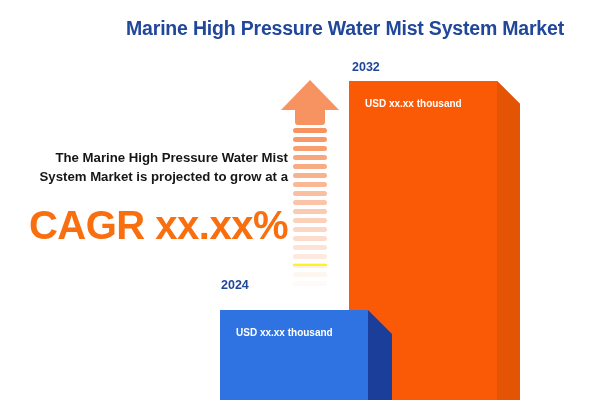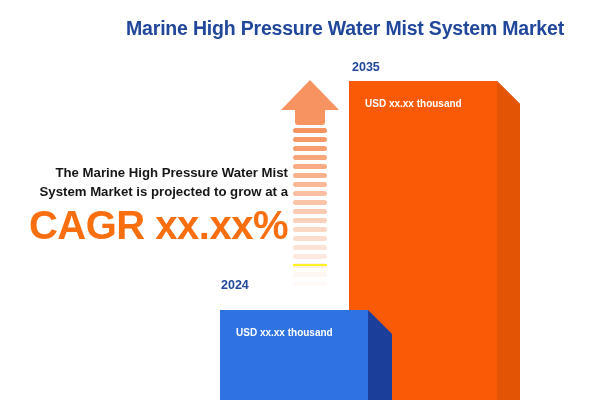--- a/index.html
+++ b/index.html
@@ -39,21 +39,20 @@
   #statement {
     position: absolute;
     left: 16px;
     top: 148px;
     width: 272px;
     text-align: right;
     font-size: 13.2px;
     font-weight: bold;
     color: #161616;
     line-height: 19px;
-    margin-top: 15px;
   }
   #cagr {
     position: absolute;
     left: 16px;
     top: 203px;
     width: 272px;
     text-align: right;
     font-size: 40px;
     font-weight: bold;
     color: #F96F10;
@@ -223,21 +222,21 @@
         <div class="shaft-bar" style="opacity: 0.315;"></div>
         <div class="shaft-bar" style="opacity: 0.258;"></div>
         <div class="shaft-bar" style="opacity: 0.201;"></div>
         <div class="shaft-bar" style="opacity: 0.144;"></div>
         <div class="shaft-bar" style="opacity: 0.087;"></div>
         <div class="shaft-bar" style="opacity: 0.05;"></div>
       </div>
     <div id="shaft-highlight"></div>
   </div>
 
-  <div class="bar-year" id="bar-2032-year">2035</div>
+  <div class="bar-year" id="bar-2032-year">2032</div>
   <div id="bar-2032-top"></div>
   <div id="bar-2032-side"></div>
   <div id="bar-2032-front"></div>
   <div class="bar-value" id="bar-2032-value">USD xx.xx thousand</div>
 
   <div class="bar-year" id="bar-2024-year">2024</div>
   <div id="bar-2024-side"></div>
   <div id="bar-2024-front"></div>
   <div class="bar-value" id="bar-2024-value">USD xx.xx thousand</div>
 

